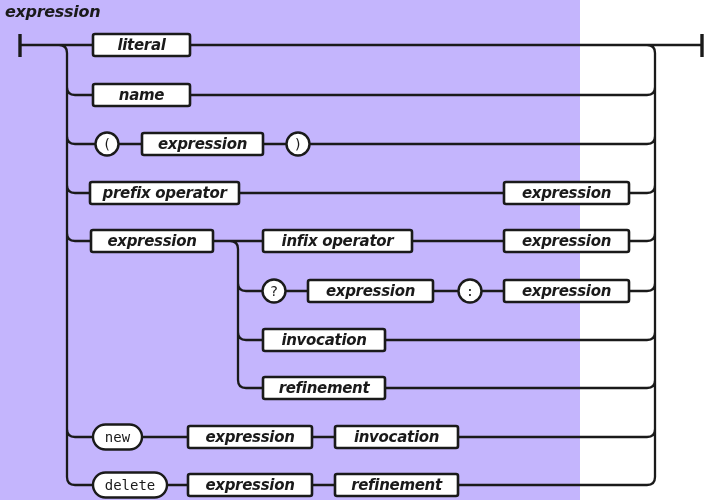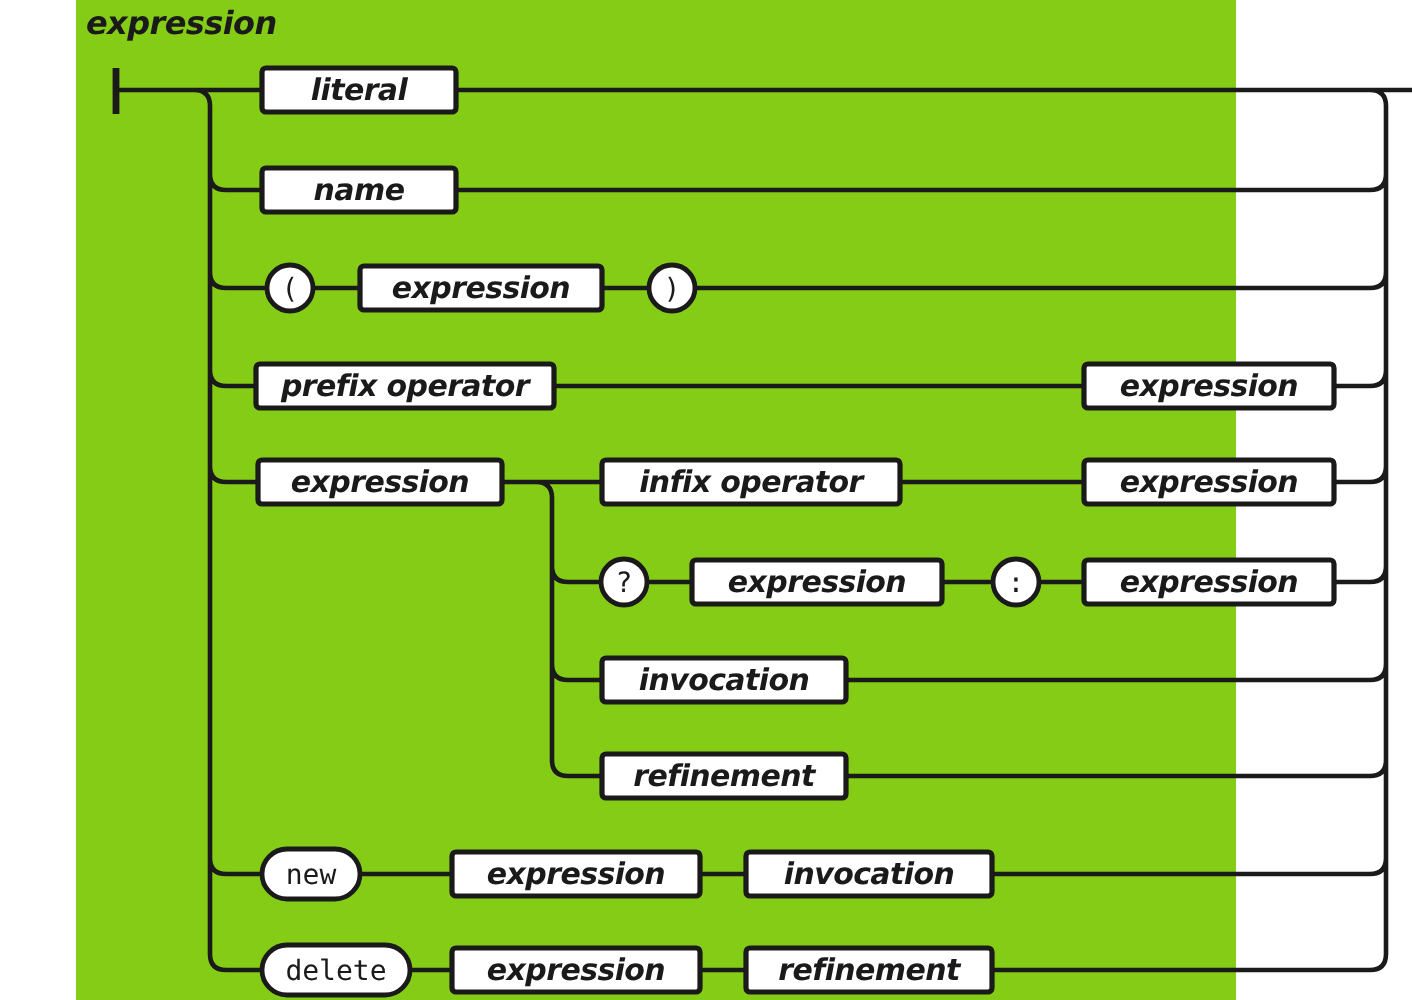--- a/index.html
+++ b/index.html
@@ -7,22 +7,21 @@
     padding: 0;
     background: #ffffff;
     width: 706px;
     height: 500px;
     overflow: hidden;
   }
   .stage {
     position: relative;
     width: 580px;
     height: 500px;
-    background: #84cc16;
-    margin-left: 38px;
+    background: #c4b5fd;
   }
   svg { display: block; }
   .nt-label {
     font-family: "DejaVu Sans", "Liberation Sans", sans-serif;
     font-style: italic;
     font-weight: bold;
     font-size: 15px;
     letter-spacing: -0.3px;
   }
   .t-label {

